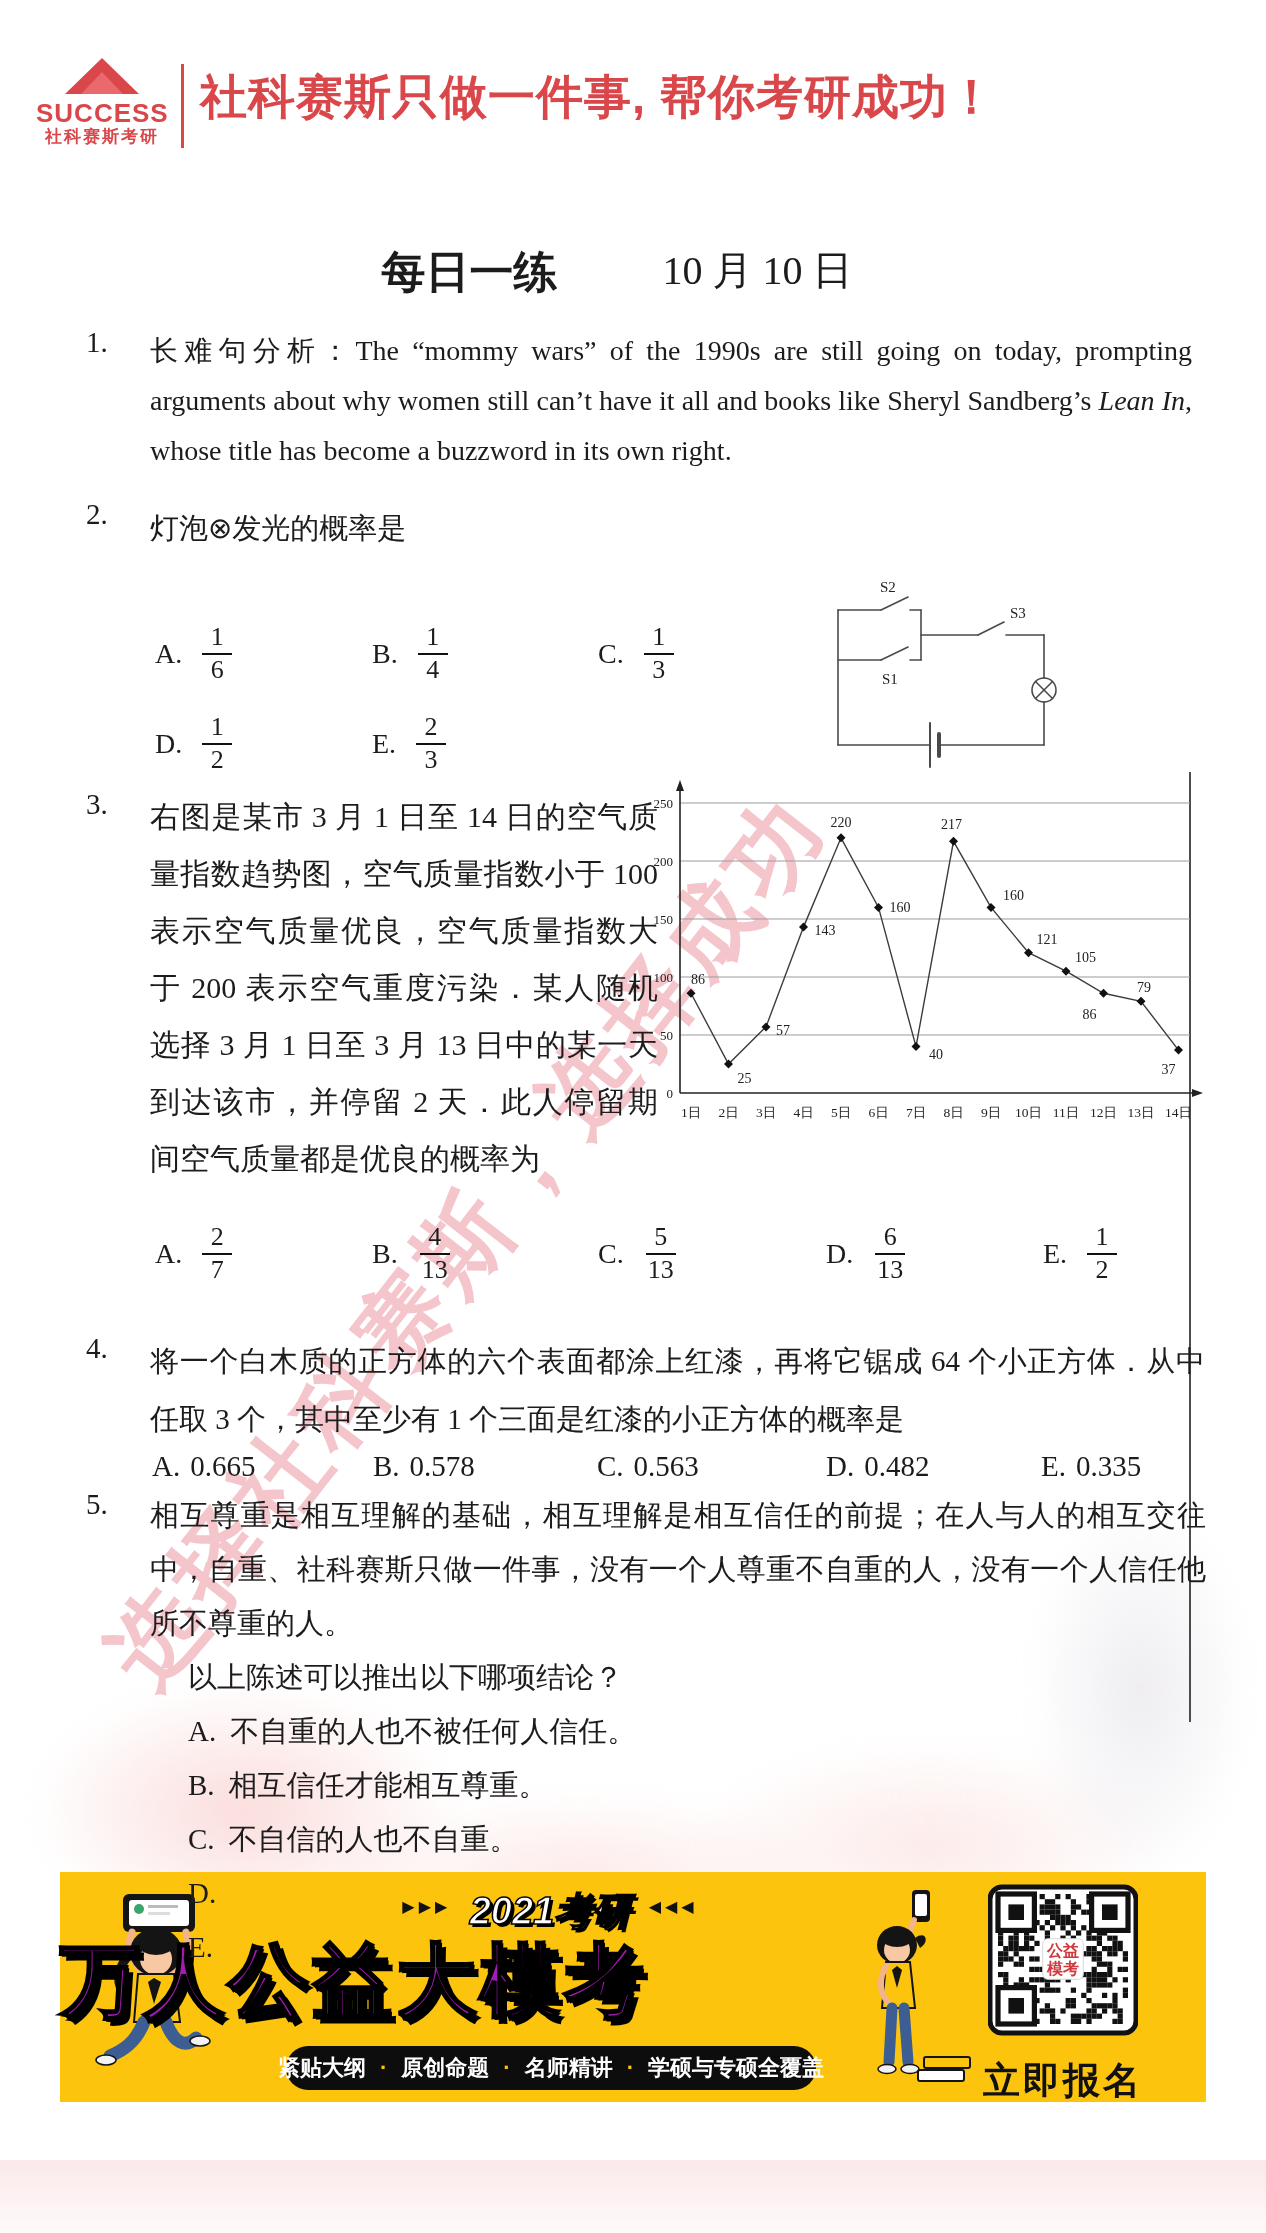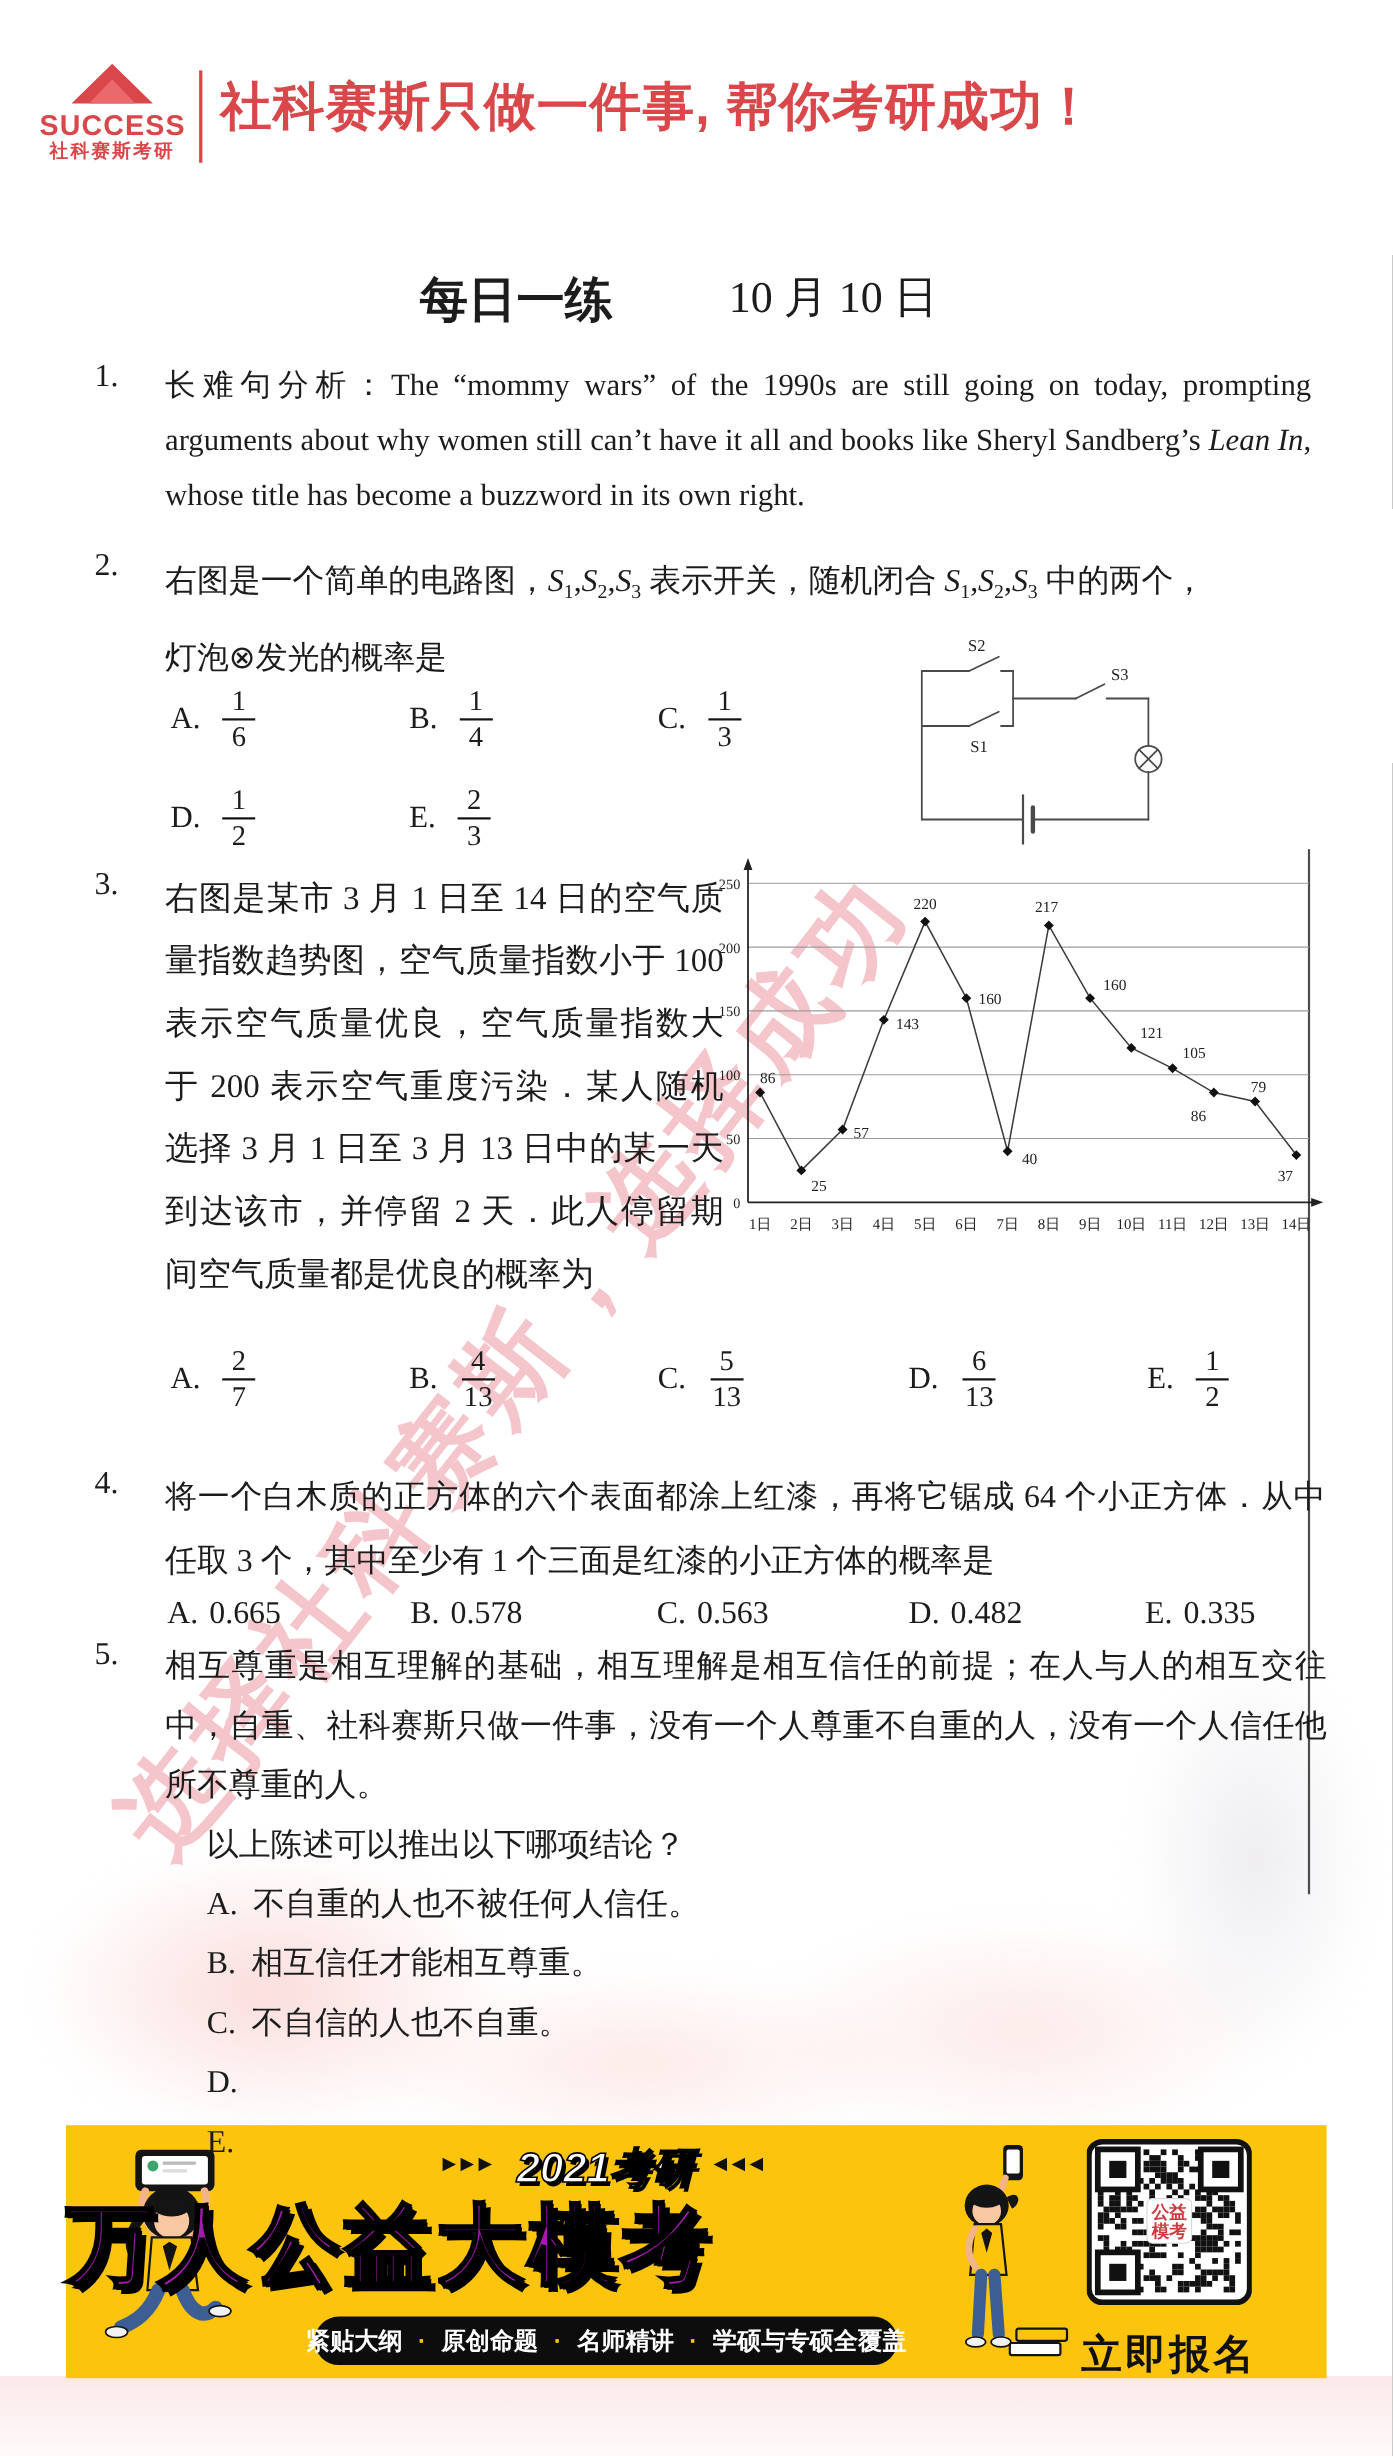--- a/index.html
+++ b/index.html
@@ -45,21 +45,21 @@
              color:rgba(233,140,152,0.5);white-space:nowrap;transform:rotate(-52deg);
              transform-origin:0 50%;z-index:1;font-family:"Liberation Sans",sans-serif;pointer-events:none;}
   .scan-line{left:1189px;top:772px;width:2px;height:950px;background:#2e2e2e;opacity:.85;}
   .blob{position:absolute;border-radius:50%;filter:blur(14px);pointer-events:none;}
   .bottom-wash{left:0;top:2160px;width:1266px;height:73px;
                background:linear-gradient(180deg,rgba(248,214,216,0.55),rgba(252,235,236,0.25));}
 
   .content{position:relative;z-index:2;}
 
   
-  .banner{left:60px;top:1932px;width:1146px;height:230px;background:#fcc40d;z-index:2;}
+  .banner{left:60px;top:1872px;width:1146px;height:230px;background:#fcc40d;z-index:2;}
   .banner-top{position:absolute;left:0;top:14px;width:980px;text-align:center;
               font-family:"Liberation Sans",sans-serif;}
   .arrows{font-size:16px;color:#111;letter-spacing:4px;vertical-align:12px;}
   .year-line{display:inline-block;margin:0 14px;font-size:38px;font-weight:bold;font-style:italic;color:#fff;
              -webkit-text-stroke:1.5px #000;text-shadow:3px 3px 0 #000;}
   .headline{position:absolute;left:0;top:56px;width:980px;text-align:left;
             font-family:"Liberation Sans",sans-serif;font-weight:bold;font-size:80px;letter-spacing:4px;
             color:#a21caf;-webkit-text-stroke:2.5px #000;text-shadow:6px 6px 0 #000,2px 2px 0 #000;}
   .pill{position:absolute;left:226px;top:174px;width:530px;height:44px;background:#0d0d0d;border-radius:24px;
         display:flex;align-items:center;justify-content:center;gap:14px;color:#fff;
@@ -100,21 +100,20 @@
     </div>
 
     <div class="abs qrow" style="left:60px;top:326px;width:1145px;">
       <div class="qnum">1.</div>
       <div class="para q1-text"><span>长难句分析：The “mommy wars” of the 1990s are still going on today, prompting arguments about why women still can’t have it all and books like Sheryl Sandberg’s </span><i>Lean In</i><span>, whose title has become a buzzword in its own right.</span></div>
     </div>
 
     <div class="abs qrow" style="left:60px;top:498px;width:1145px;">
       <div class="qnum">2.</div>
       <div>
-        <div class="q2-line"><span>右图是一个简单的电路图，</span><span class="mvar"><i class="mvar">S</i><sub>1</sub>,<i class="mvar">S</i><sub>2</sub>,<i class="mvar">S</i><sub>3</sub></span><span> 表示开关，随机闭合 </span><span class="mvar"><i class="mvar">S</i><sub>1</sub>,<i class="mvar">S</i><sub>2</sub>,<i class="mvar">S</i><sub>3</sub></span><span> 中的两个，</span></div>
         <div class="q2-line">灯泡⊗发光的概率是</div>
       </div>
     </div>
 
     <span class="opt" style="left:155px;top:622px;">
         <span>A.</span>
         <span class="frac">
           <span class="fnum">1</span>
           <span class="fden">6</span>
         </span>

